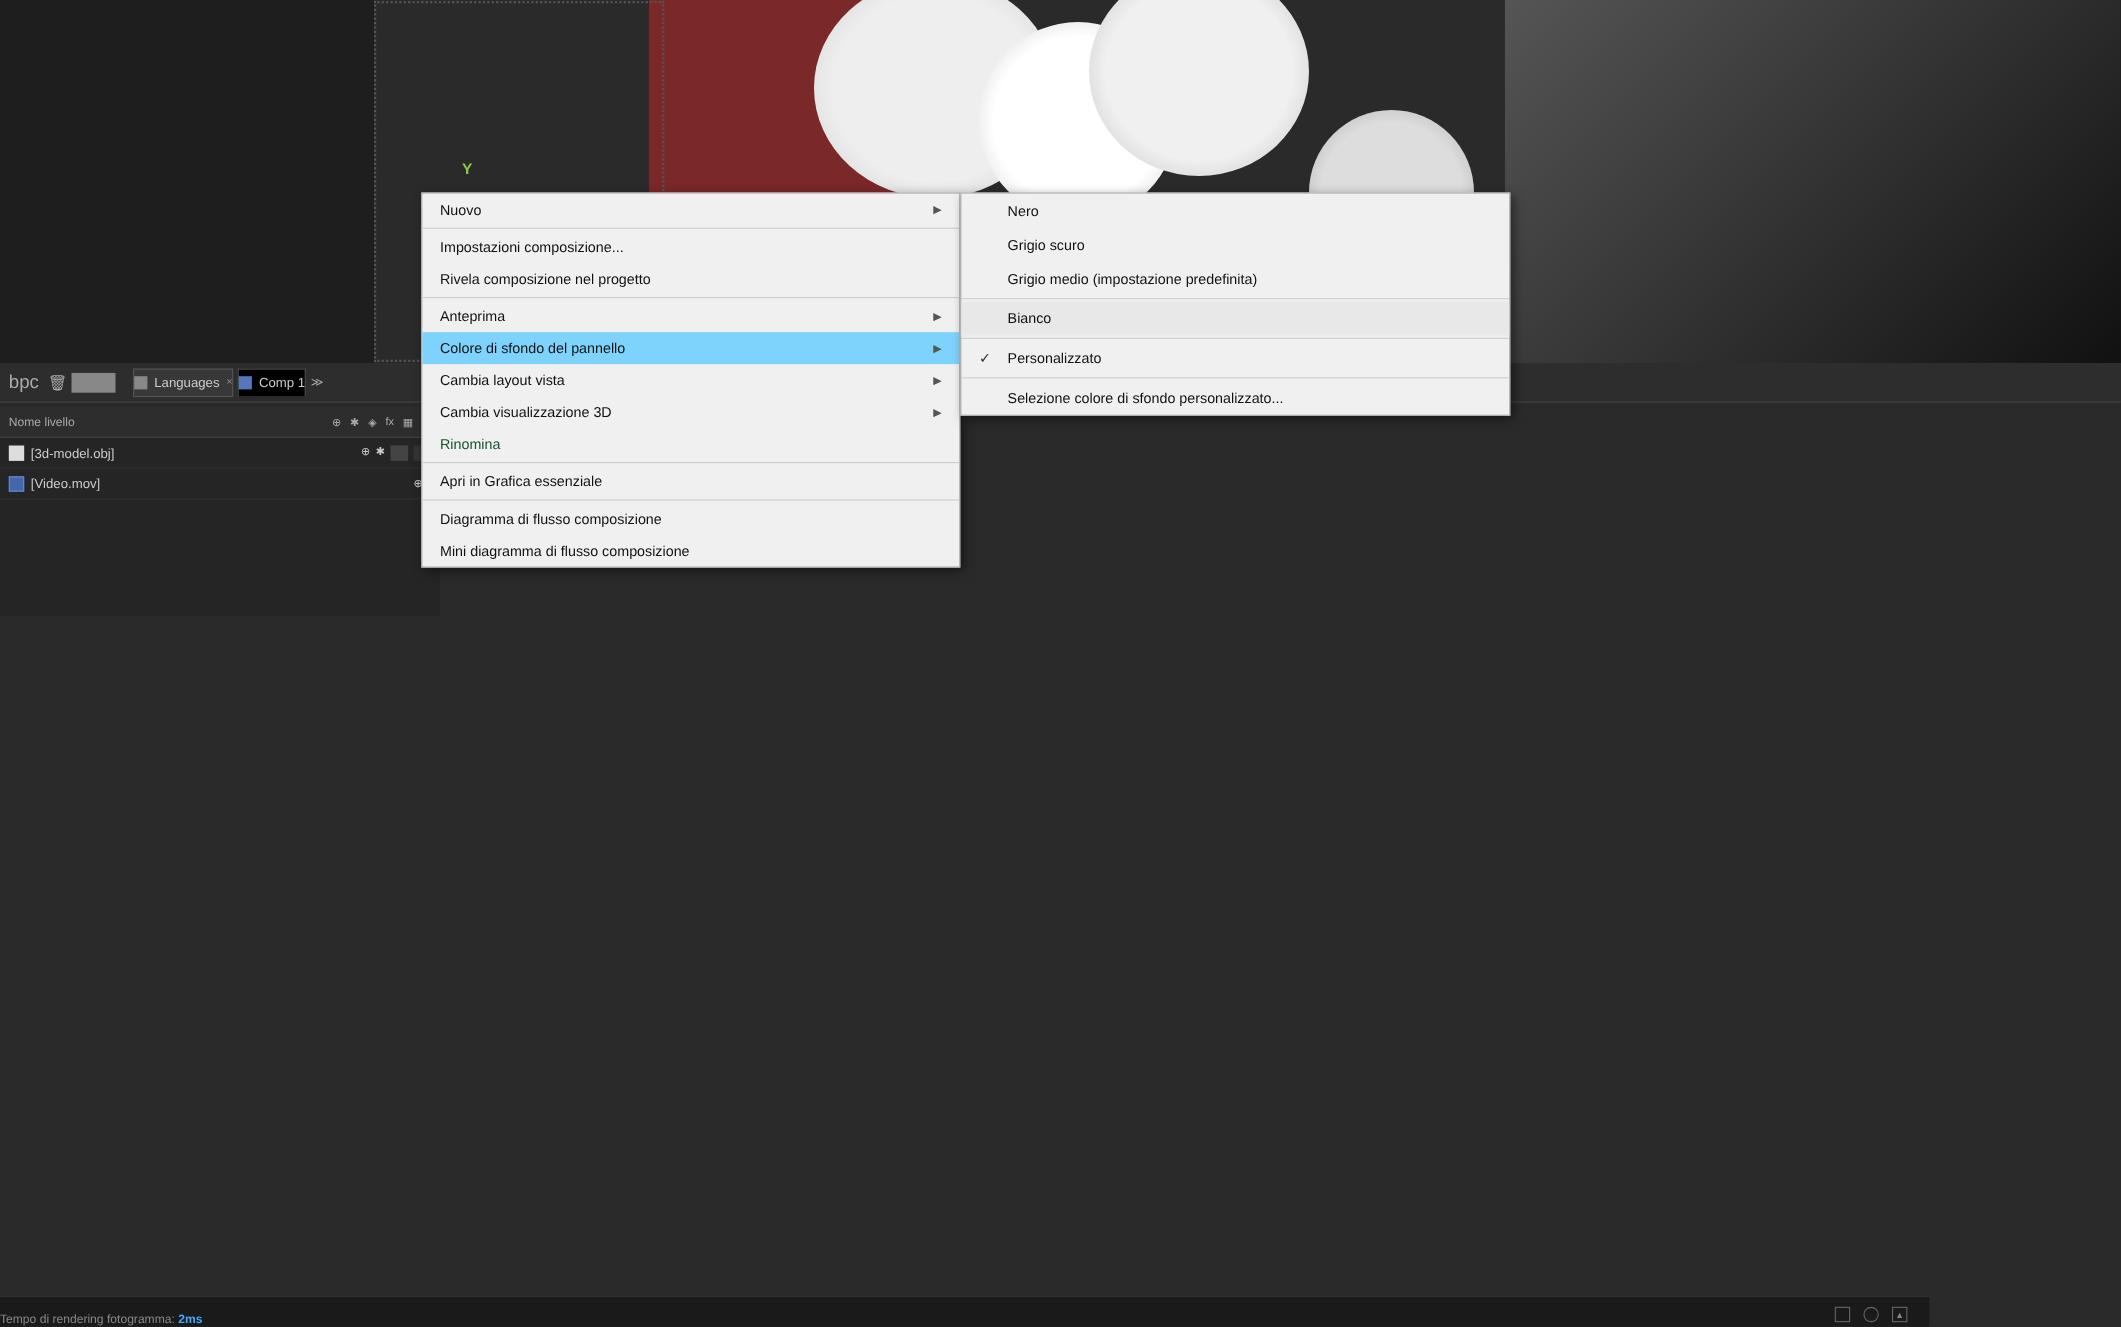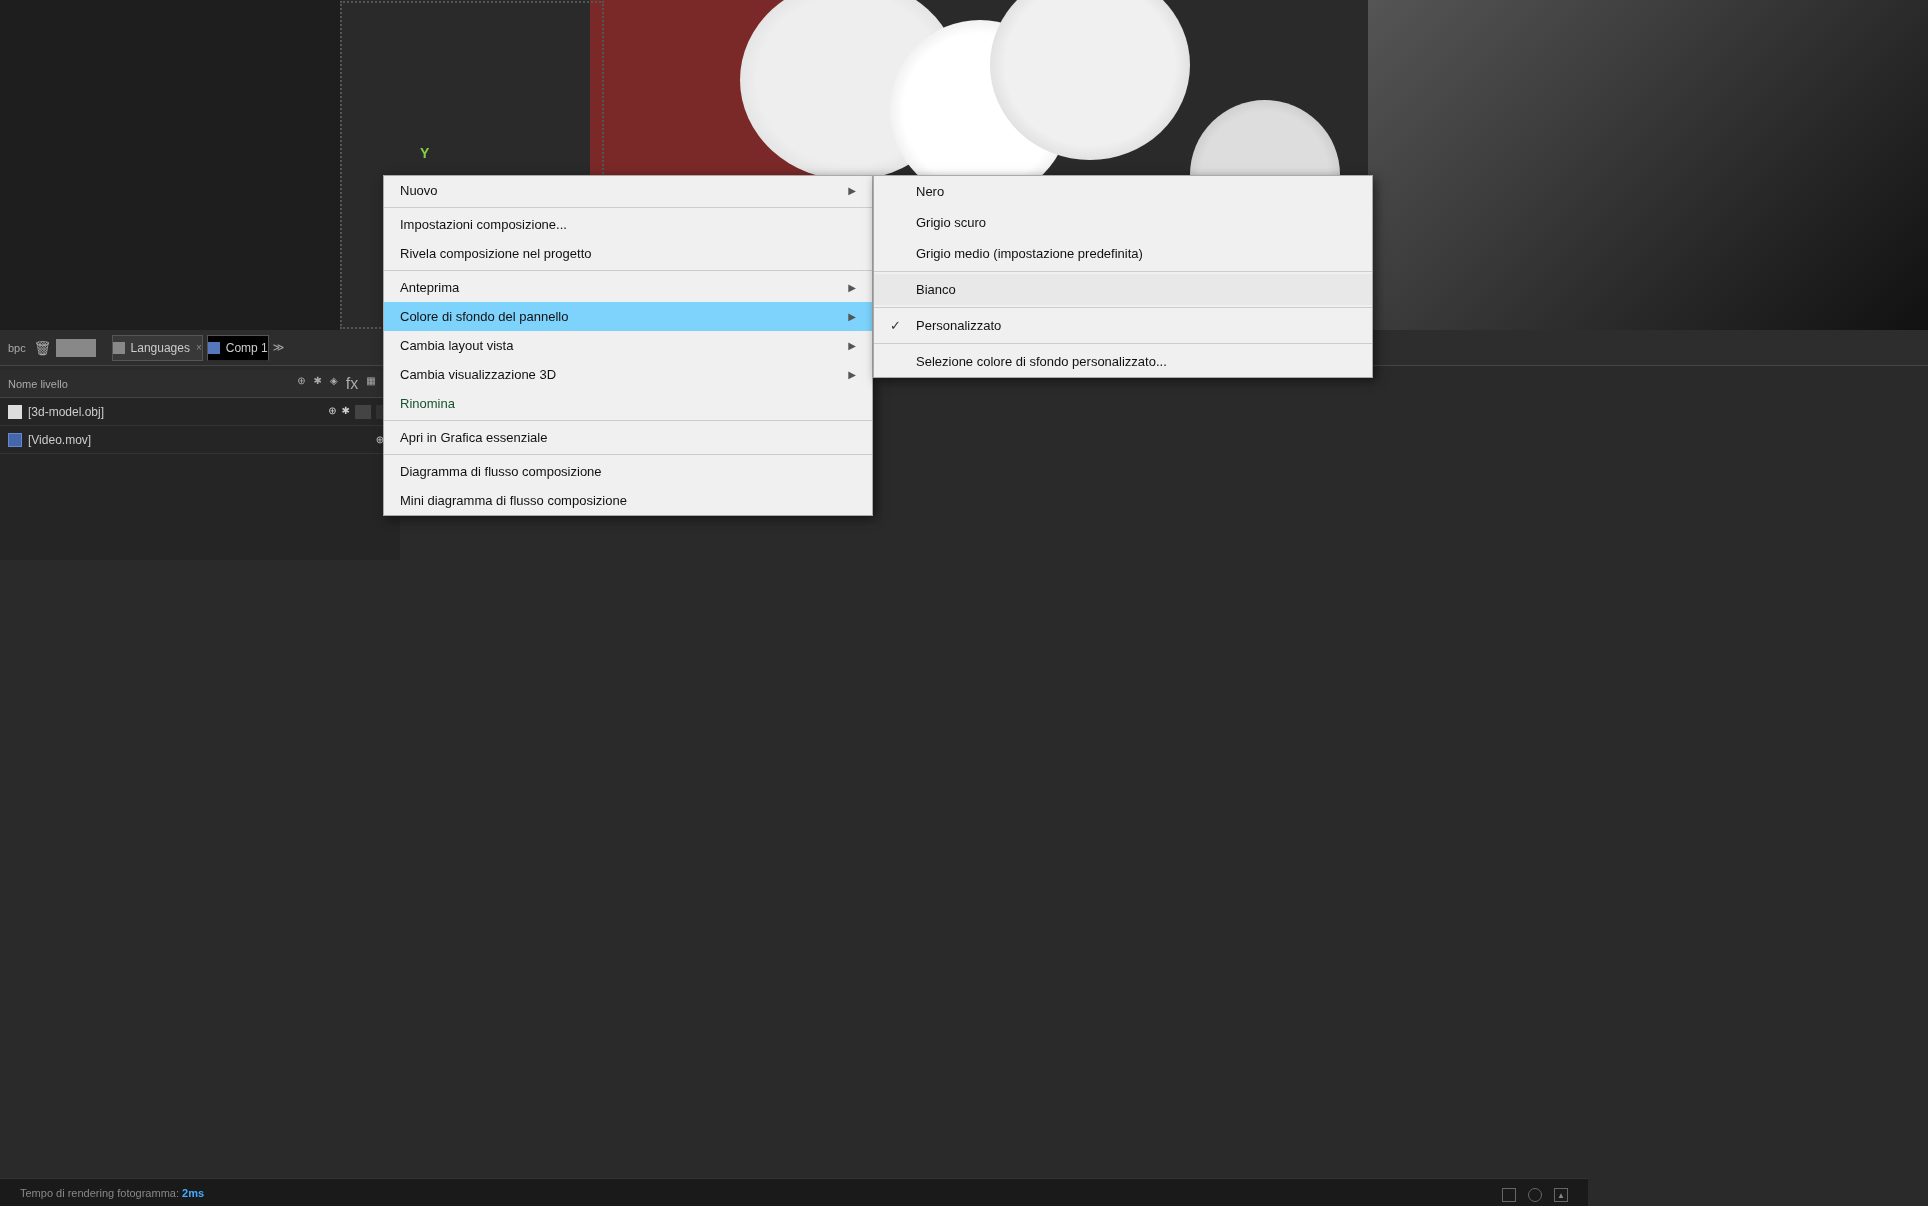--- a/index.html
+++ b/index.html
@@ -119,26 +119,26 @@
     .layer-icon.blue-sq {
       background: #4466aa;
       border: 1px solid #6688cc;
     }
 
     
     .status-bar {
       position: absolute;
       bottom: 0;
       left: 0;
-      width: 1588px;
+      width: 1754px;
       height: 28px;
       background: #1a1a1a;
       display: flex;
-      align-items: center;
-      padding: 0 20px;
+      align-items: flex-end;
+      padding: 0 0;
       font-size: 11px;
       color: #888;
       border-top: 1px solid #333;
     }
     .status-highlight {
       color: #4af;
       font-weight: bold;
     }
 
     
@@ -313,21 +313,21 @@
   <div class="blob3"></div>
   <div class="blob4"></div>
 </div>
 
 <div class="viewport-border"></div>
 
 <div class="y-axis">Y</div>
 
 <div class="tabs-bar">
 
-  <span style="font-size:11px;color:#aaa;margin-right:4px;">bpc</span>
+  <span style="font-size:17px;color:#aaa;margin-right:4px;">bpc</span>
   <span style="font-size:14px;cursor:pointer;color:#aaa;">🗑</span>
   <div style="width:40px;height:18px;background:#888;margin-right:12px;cursor:pointer;"></div>
 
   <div class="tab">
     <div class="tab-color-box"></div>
     <span>Languages</span>
     <span class="tab-close">×</span>
   </div>
 
   <div class="tab active">
@@ -339,21 +339,21 @@
 </div>
 
 <div class="layers-panel">
 
   <div class="layers-header">
     <span>Nome livello</span>
     <span style="display:flex;gap:8px;margin-left:auto;">
       <span style="font-size:10px;">⊕</span>
       <span style="font-size:10px;">✱</span>
       <span style="font-size:10px;">◈</span>
-      <span style="font-size:16px;">fx</span>
+      <span style="font-size:10px;">fx</span>
       <span style="font-size:10px;">▦</span>
       <span style="font-size:10px;">⊞</span>
     </span>
   </div>
 
   <div class="layer-row">
     <div class="layer-icon white"></div>
     <span>[3d-model.obj]</span>
     <span style="display:flex;gap:5px;margin-left:auto;">
       <span style="font-size:10px;cursor:pointer;">⊕</span>

